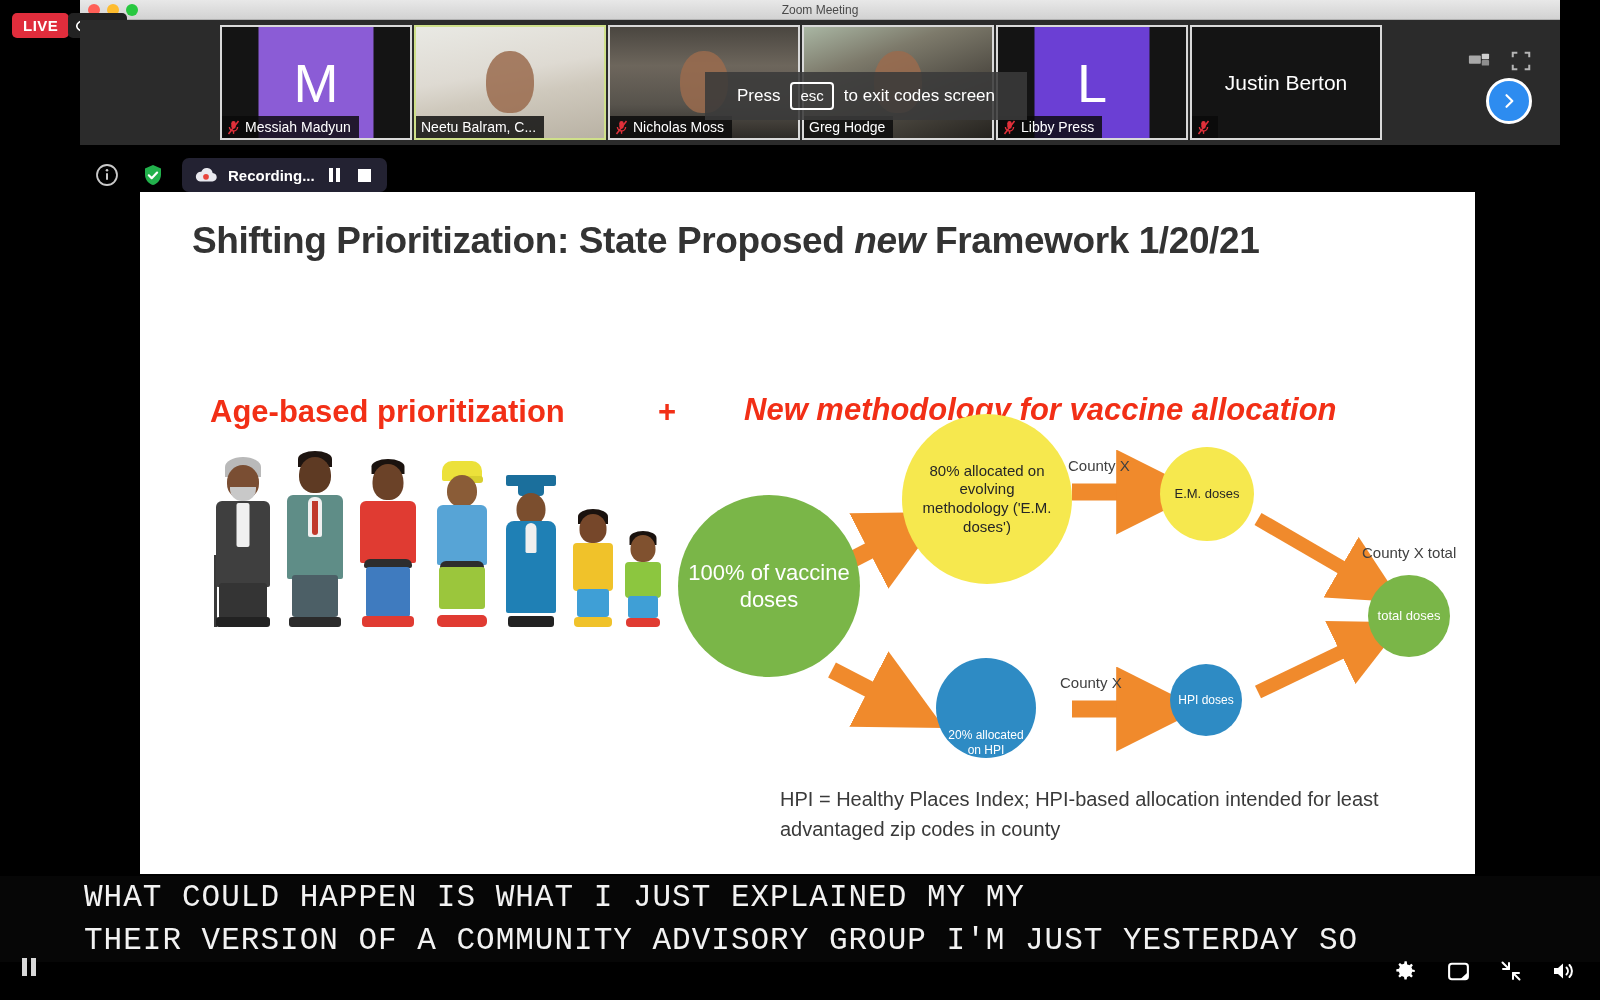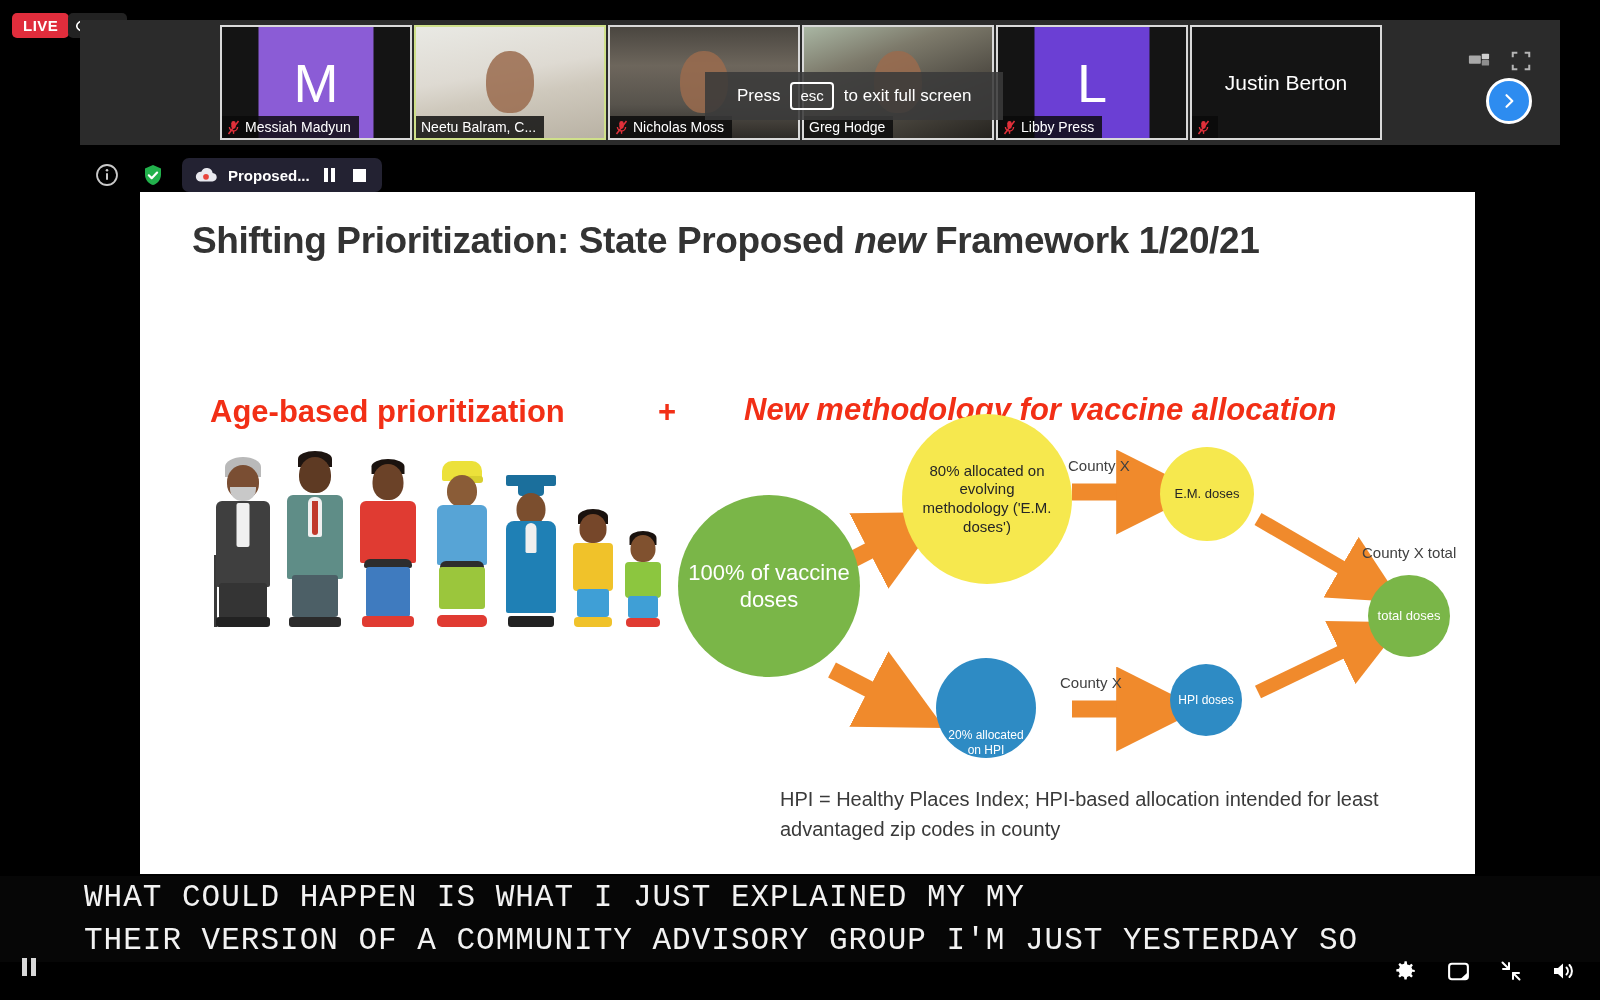--- a/index.html
+++ b/index.html
@@ -176,20 +176,28 @@
   .btm-left { position: absolute; left: 14px; bottom: 18px; width: 30px; height: 30px;
               display: flex; align-items: center; justify-content: center; gap: 4px; }
   .btm-right { position: absolute; right: 22px; bottom: 16px; display: flex; align-items: center; gap: 28px; }
   .btm-right svg, .btm-left svg { display: block; }
 </style>
 </head>
 <body>
 
 <div id="stage">
 
+  <div class="titlebar">
+    <div class="traffic">
+      <div class="tl r"></div>
+      <div class="tl y"></div>
+      <div class="tl g"></div>
+    </div>
+    <div class="titlebar-text">Zoom Meeting</div>
+  </div>
 
   <div class="live-badge">LIVE</div>
   <div class="viewers">
     <svg class="eye" viewBox="0 0 24 16">
       <ellipse cx="12" cy="8" rx="11" ry="7.2" fill="none" stroke="#fff" stroke-width="2.2"></ellipse>
       <circle cx="12" cy="8" r="3.4" fill="#fff"></circle>
     </svg>
     <span>75</span>
   </div>
 
@@ -258,21 +266,21 @@
               <rect x="6.3" y="11.6" width="1.5" height="3.2" fill="#e0303a"></rect>
               <line x1="1.6" y1="15" x2="12.4" y2="1" stroke="#e0303a" stroke-width="1.7"></line>
             </svg>
           </div>
         </div>
       </div>
 
     <div class="esc-overlay">
       <span>Press</span>
       <span class="esc-key">esc</span>
-      <span>to exit full screen</span>
+      <span>to exit codes screen</span>
     </div>
 
     <div class="strip-icons">
       <svg viewBox="0 0 24 24">
         <rect x="1" y="6" width="13" height="9" rx="1" fill="#a8a8a8"></rect>
         <rect x="15" y="4" width="8" height="6" rx="1" fill="#d0d0d0"></rect>
         <rect x="15" y="11" width="8" height="6" rx="1" fill="#8e8e8e"></rect>
       </svg>
       <svg viewBox="0 0 24 24" fill="none" stroke="#b5b5b5" stroke-width="2.2">
         <path d="M3 8V3h5M21 8V3h-5M3 16v5h5M21 16v5h-5"></path>
@@ -297,21 +305,21 @@
       <svg viewBox="0 0 24 24">
         <path d="M12 2l8 3.4v6.1c0 5-3.4 9.3-8 10.5-4.6-1.2-8-5.5-8-10.5V5.4L12 2z" fill="#22b14c"></path>
         <path d="M7.8 12.3l2.9 2.9 5.4-5.6" fill="none" stroke="#fff" stroke-width="2.2" stroke-linecap="round" stroke-linejoin="round"></path>
       </svg>
     </div>
     <div class="rec-pill">
       <svg width="24" height="18" viewBox="0 0 26 18">
         <path d="M6.6 16h13.2a4.6 4.6 0 0 0 .4-9.2A6.4 6.4 0 0 0 7.9 5.6 4.9 4.9 0 0 0 6.6 16z" fill="#e9e9ef"></path>
         <circle cx="13" cy="11" r="3.1" fill="#e8443c"></circle>
       </svg>
-      <span>Proposed...</span>
+      <span>Recording...</span>
       <span class="rec-ctrl">
         <span class="bar2" style="margin-right:3px"></span>
           <span class="bar2"></span>
       </span>
       <span class="rec-ctrl">
           <span class="sq"></span>
         </span>
     </div>
   </div>
 

